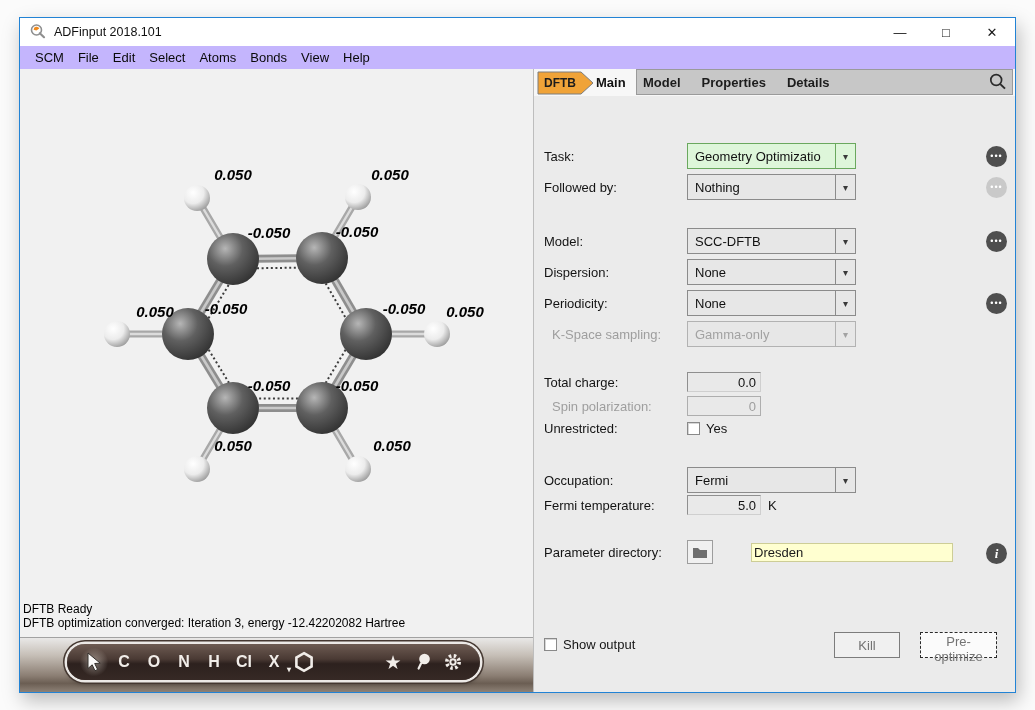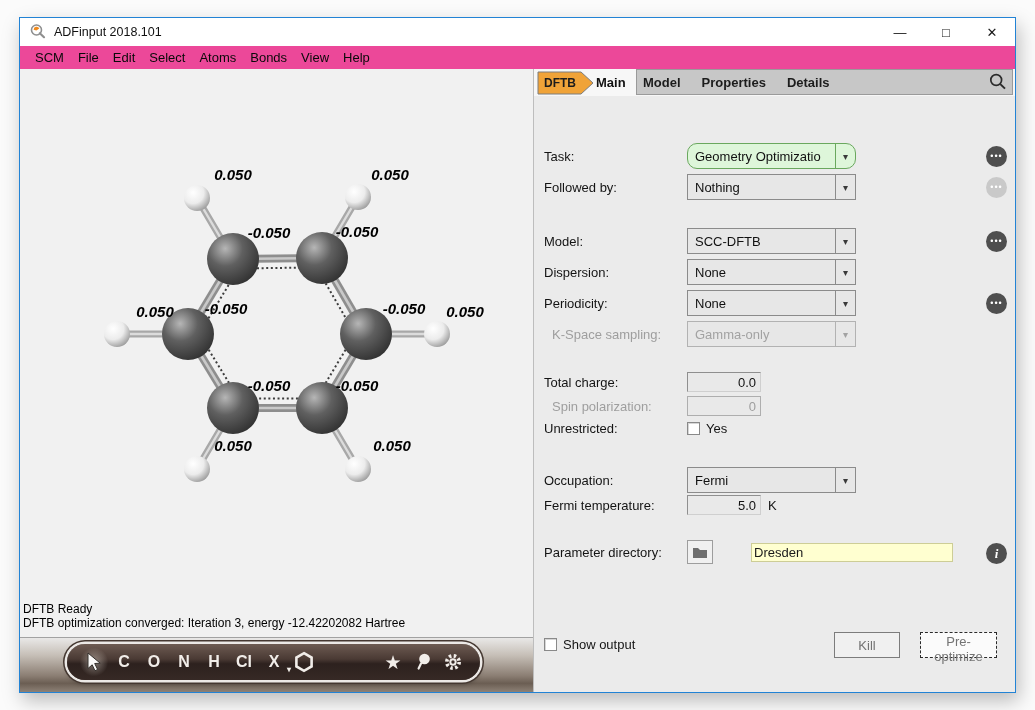--- a/index.html
+++ b/index.html
@@ -11,21 +11,21 @@
 
   
   .titlebar { height:28px; display:flex; align-items:center; padding-left:9px; background:#fff; }
   .app-icon { width:18px; height:18px; display:inline-flex; }
   .title { font-size:12.5px; color:#111; margin-left:7px; }
   .wincontrols { margin-left:auto; display:flex; height:100%; }
   .wc { width:46px; height:100%; background:transparent; border:none; font-size:13px; color:#161616;
         display:flex; align-items:center; justify-content:center; font-family:inherit; padding:0; }
 
   
-  .menubar { height:23px; display:flex; align-items:center; padding-left:8px; background:#ec4899; }
+  .menubar { height:23px; display:flex; align-items:center; padding-left:8px; background:#c4b5fd; }
   .menu-item { font-size:13px; color:#0a0a0a; padding:0 7px; }
 
   
   .main { position:absolute; top:51px; left:0; right:0; bottom:0; display:flex; }
   .left { position:relative; width:513px; background:#f1f1f1; flex:none; }
   #mol-svg { position:absolute; left:0; top:0; }
   .status { position:absolute; left:3px; font-size:12px; color:#000; white-space:nowrap; }
   .status1 { top:533px; } .status2 { top:547px; }
 
   
@@ -56,21 +56,21 @@
   .content { position:absolute; top:27px; left:0; right:0; bottom:0; }
   .row { position:absolute; left:0; width:100%; height:26px; display:flex; align-items:center; }
   .lbl { position:absolute; left:10px; font-size:13px; color:#141414; }
   .lbl.dis { color:#9e9e9e;margin-left:8px; }
 
   .dd { position:absolute; left:153px; width:169px; height:26px; background:#e7e7e7;
         border:1px solid #8b8b8b; display:flex; align-items:stretch; }
   .ddval { flex:1; padding-left:7px; font-size:13px; color:#111; display:flex; align-items:center; }
   .ddarrow { width:20px; border-left:1px solid #8b8b8b; display:flex; align-items:center; justify-content:center; }
   .ddarrow::after { content:"▾"; font-size:10px; color:#3a3a3a; }
-  .dd.green { background:#def6da; border-color:#6aa85e;border-radius:10px; }
+  .dd.green { background:#def6da; border-color:#6aa85e; }
   .dd.green .ddarrow { border-left-color:#6aa85e; }
   .dd.dis { border-color:#b2b2b2; }
   .dd.dis .ddval { color:#a2a2a2; }
   .dd.dis .ddarrow { border-left-color:#b2b2b2; }
   .dd.dis .ddarrow::after { color:#a2a2a2; }
 
   input.num { position:absolute; left:153px; width:74px; height:20px; background:#e9e9e9;
               border:1px solid #8f8f8f; border-bottom-color:#cfcfcf; border-right-color:#cfcfcf;
               text-align:right; font-size:13px; padding-right:4px; color:#111; font-family:inherit; }
   input.num.dis { color:#9e9e9e; border-color:#aeaeae; }

